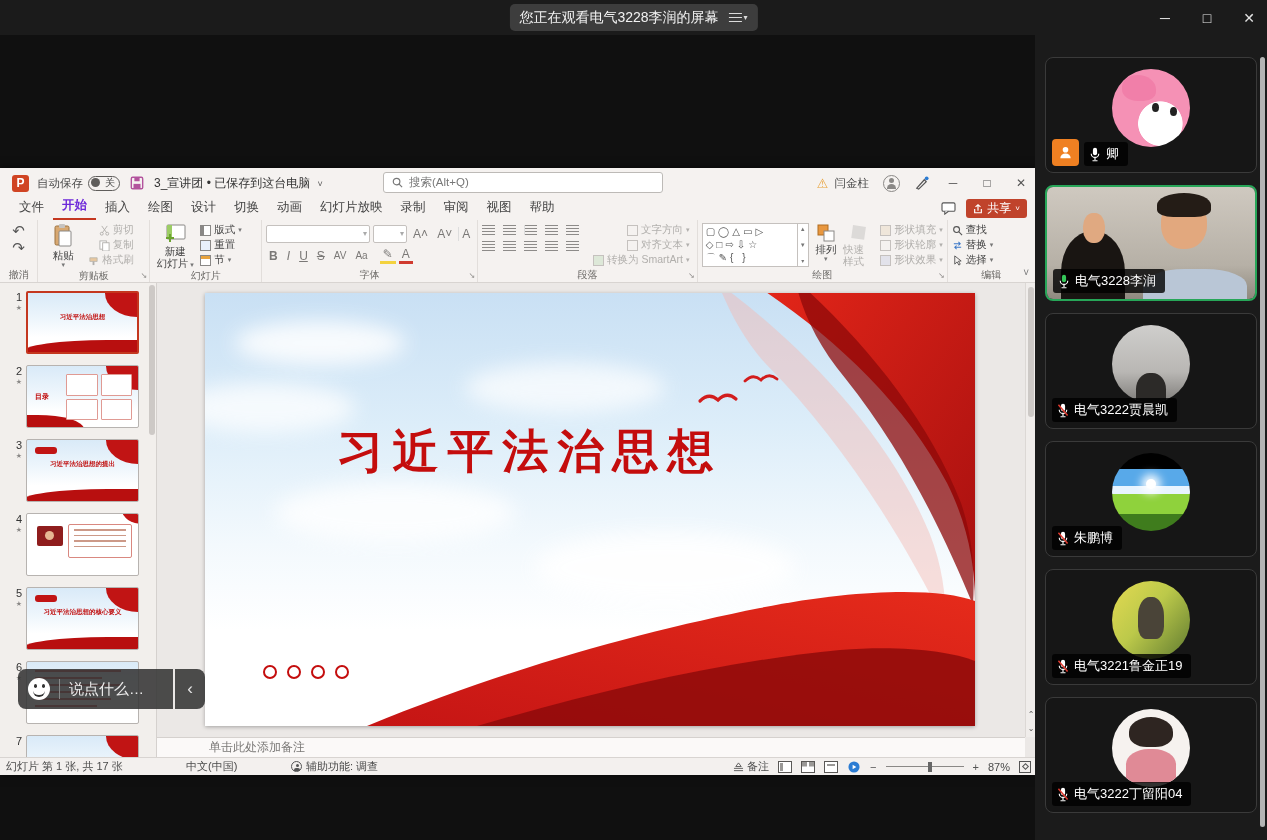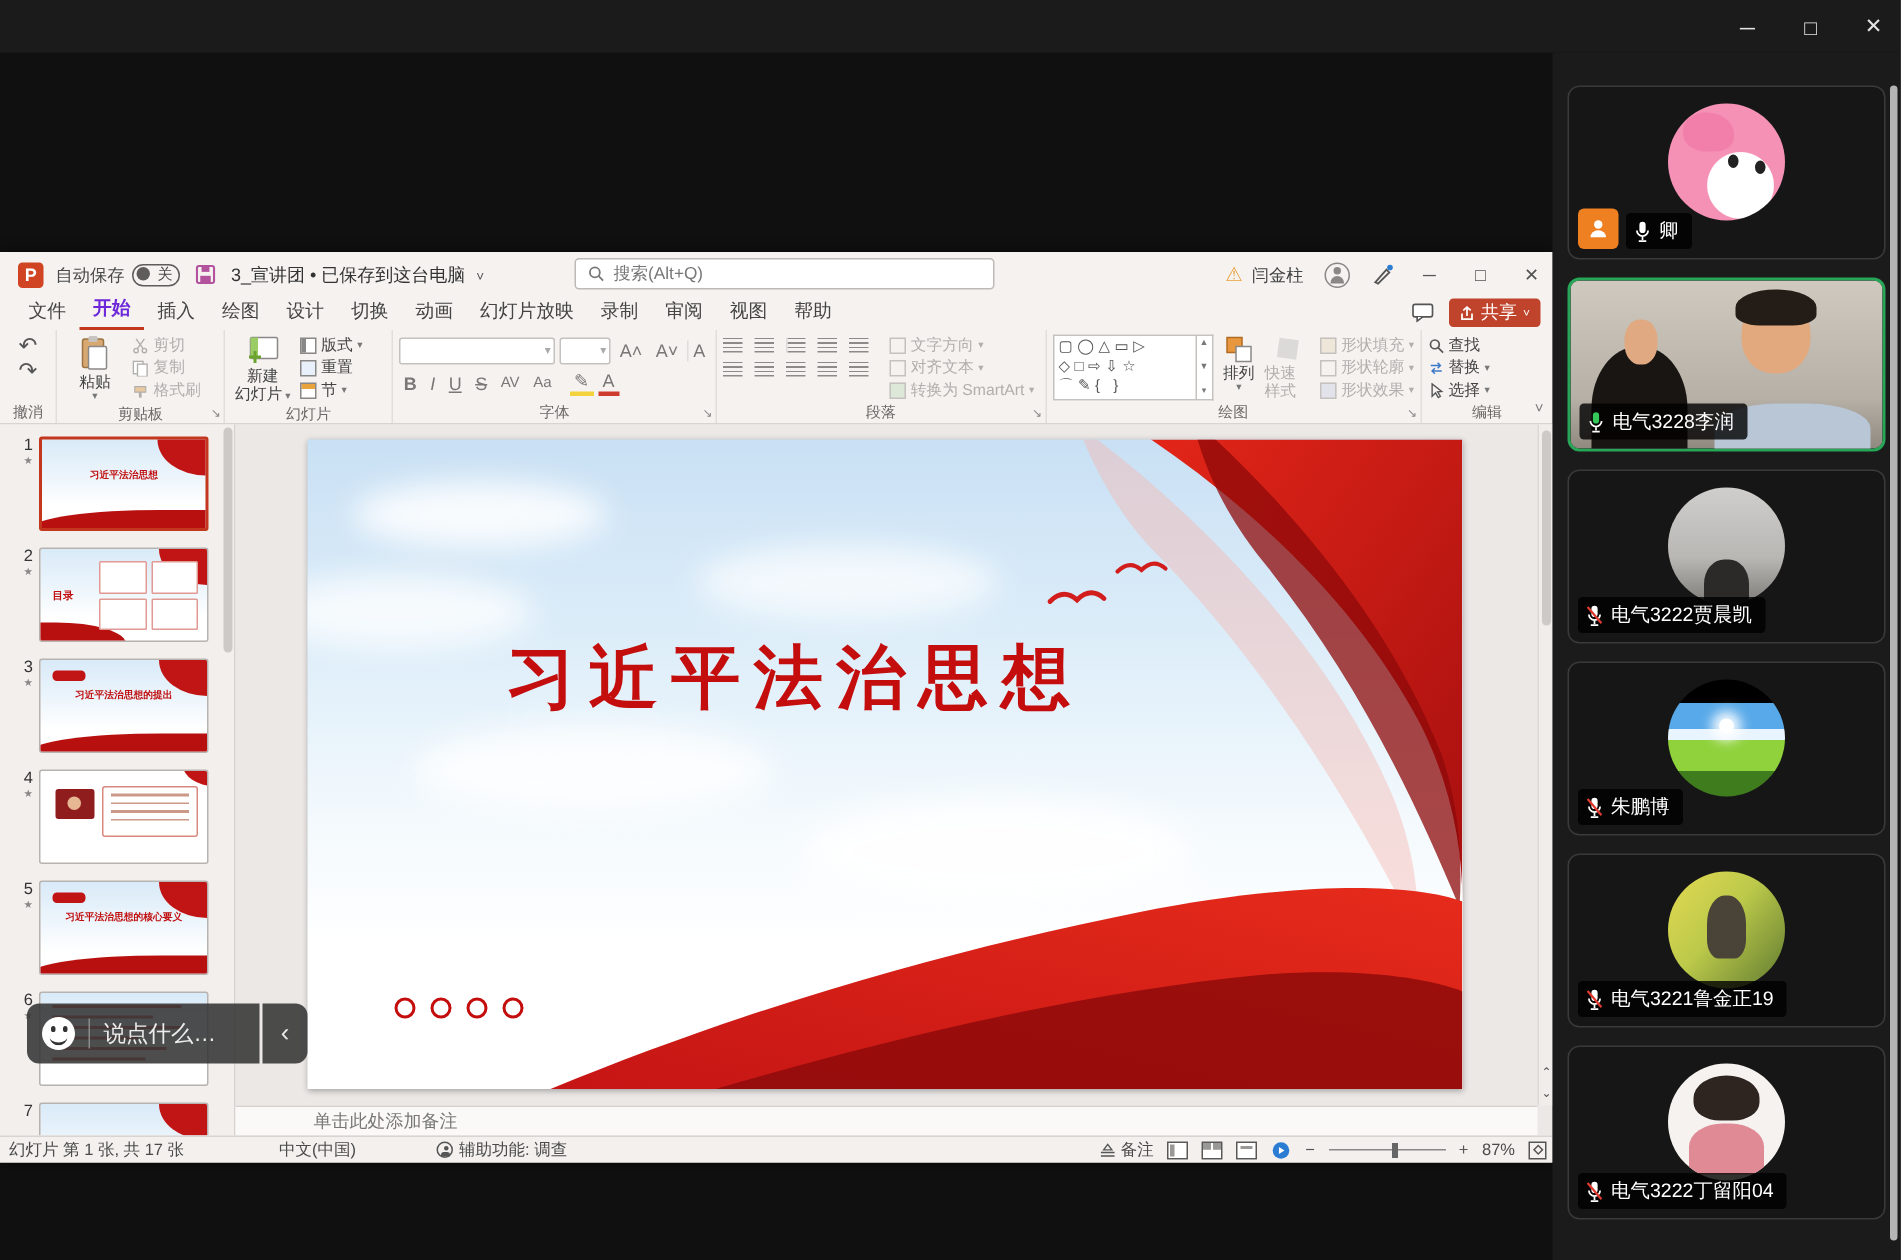--- a/index.html
+++ b/index.html
@@ -58,21 +58,21 @@
 
   
   #ribbon { height:63px; background:#f5f2f0; border-bottom:1px solid #d8d4d1; display:flex; position:relative; }
   .grp { border-right:1px solid #e2dedb; display:flex; flex-direction:column; padding:3px 4px 0; position:relative; }
   .grp-label { height:15px; font-size:10px; color:#6b6966; text-align:center; display:flex; align-items:center; justify-content:center; gap:3px; }
   .launcher { font-size:8px; color:#8e8c8a; position:absolute; right:2px; bottom:2px; }
   .grp-body { flex:1; display:flex; gap:4px; align-items:flex-start; }
   .bigbtn { display:flex; flex-direction:column; align-items:center; font-size:10.5px; color:#444; width:42px; line-height:1.15; }
   .smalls { display:flex; flex-direction:column; justify-content:space-between; height:44px; }
   .sbtn { font-size:10.5px; color:#444; display:flex; align-items:center; gap:3px; white-space:nowrap; }
-  .sbtn.dis, .dis { color:#b1afac; }
+  .sbtn.dis, .dis { color:#b1afac;justify-content:flex-end; }
   .mini-ic { display:inline-block; width:11px; height:11px; }
   .glyphbtn { font-size:15px; color:#555; line-height:1; }
   .combo { border:1px solid #c5c1be; background:#fff; height:18px; border-radius:2px; position:relative; }
   .combo::after { content:"▾"; position:absolute; right:2px; top:3px; font-size:8px; color:#aaa; }
   .fbtn { font-size:12px; color:#7a7876; padding:0 3px; }
   .frow { display:flex; align-items:center; gap:3px; height:21px; }
   .il { display:inline-block; width:13px; height:10px;
     background:repeating-linear-gradient(#8d8b89 0 1.2px, transparent 1.2px 3px); }
   .shapes-box { width:96px; height:44px; background:#fff; border:1px solid #c5c1be; display:flex; flex-direction:column;
     justify-content:space-around; padding:1px 3px; font-size:10px; color:#555; letter-spacing:3px; line-height:1; }
@@ -185,20 +185,27 @@
   .name-tag .nm { color:#fff; font-size:13px; white-space:nowrap; }
   .presenter-badge { position:absolute; left:6px; bottom:6px; width:27px; height:27px; background:#ef8022;
     border-radius:4px; display:flex; align-items:center; justify-content:center; z-index:3; }
   .name-tag.shift { left:38px; }
   #side-sb { position:absolute; right:2px; top:22px; width:5px; height:770px; background:#cfcfcf; border-radius:3px; opacity:.85; }
 </style>
 </head>
 <body>
 
 <div id="topbar">
+  <div id="banner-pill">
+    <span class="txt">您正在观看电气3228李润的屏幕</span>
+    <span class="menu-ic">
+      <span class="menu-bars"></span>
+      <span class="menu-arrow">▾</span>
+    </span>
+  </div>
   <div id="winctrl">
     <span>─</span>
     <span>□</span>
     <span>✕</span>
   </div>
 </div>
 
 <div id="share-area">
 
   <div id="ppt">

